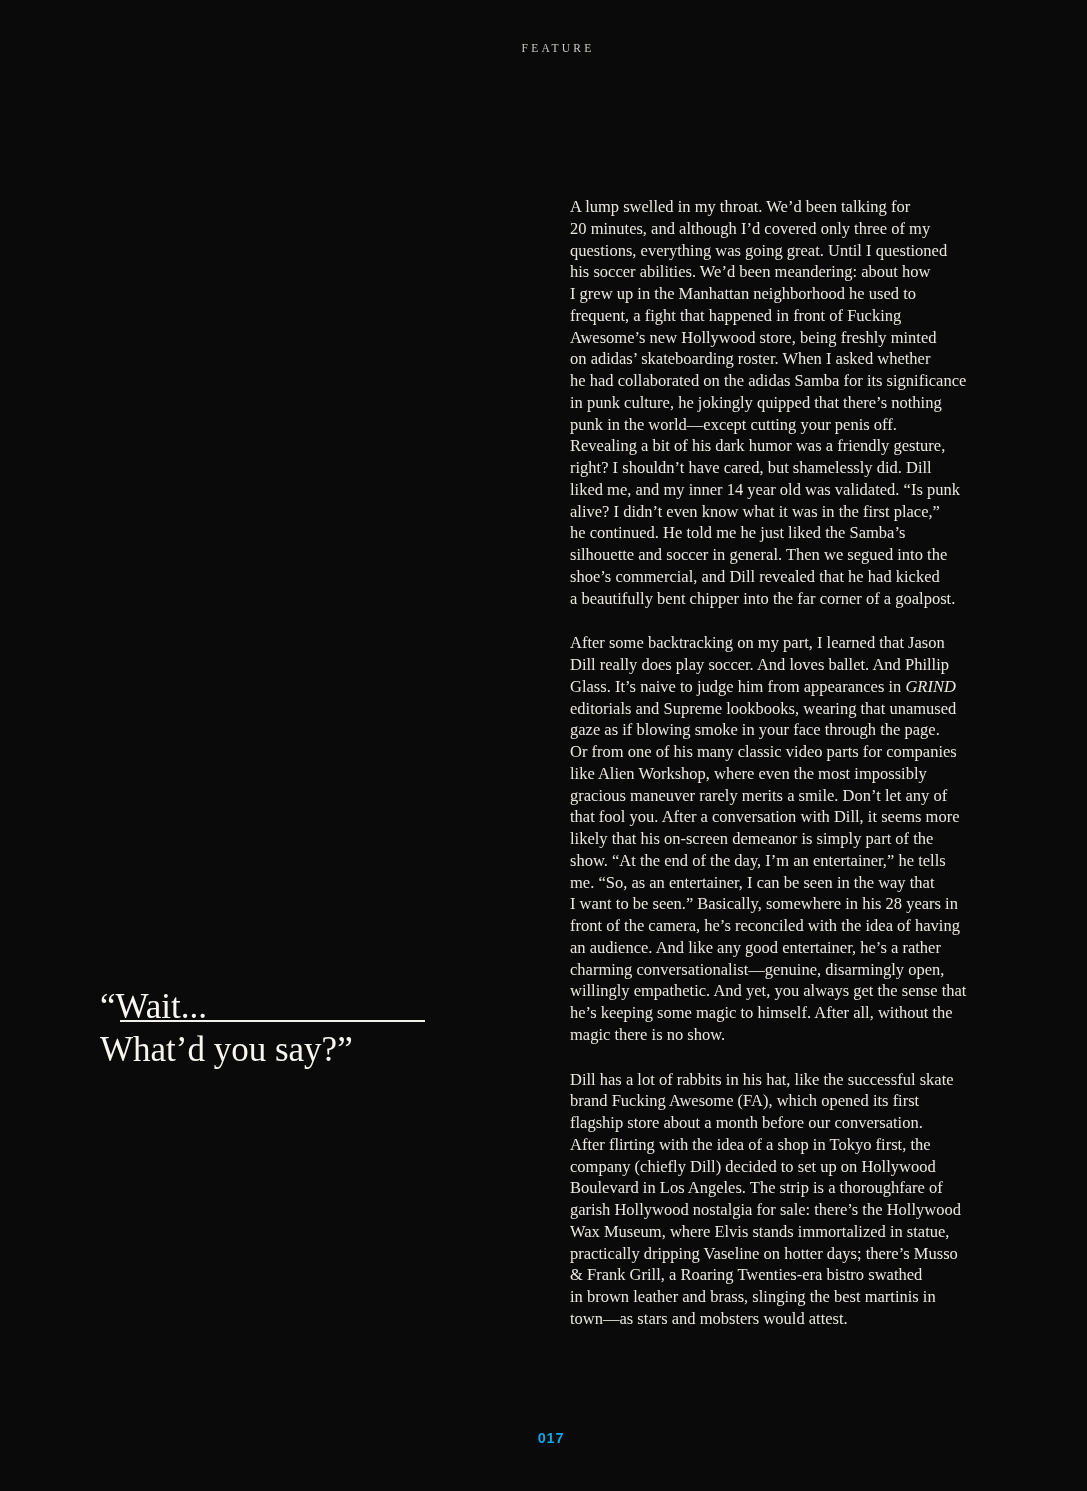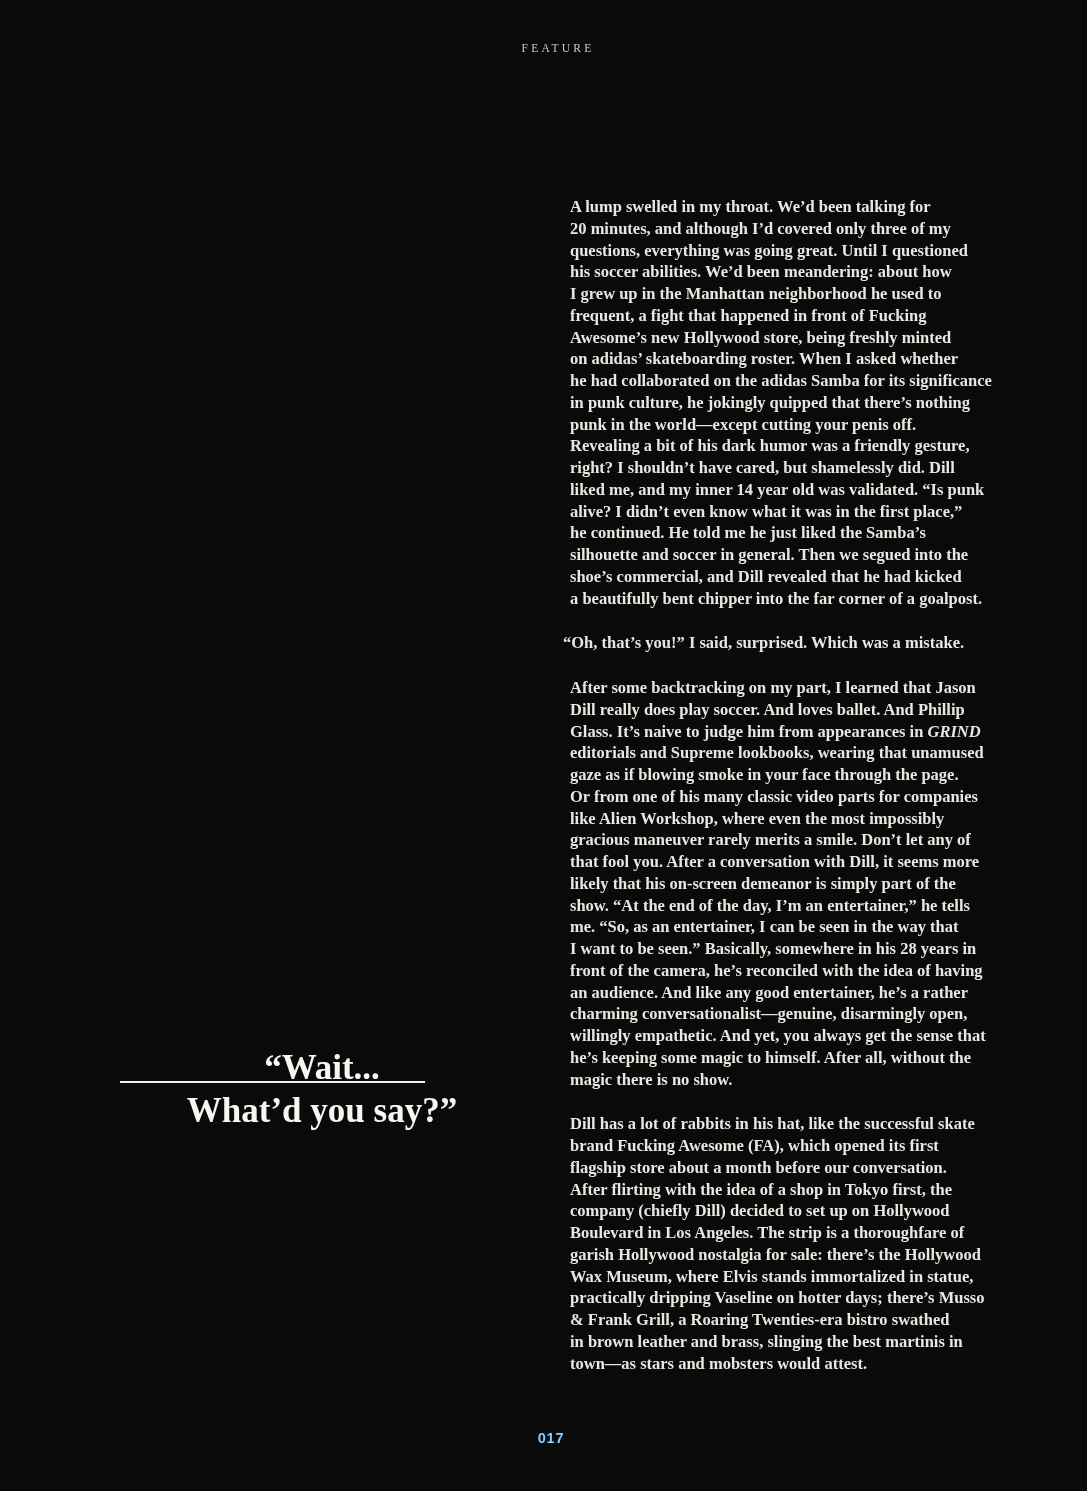--- a/index.html
+++ b/index.html
@@ -27,37 +27,35 @@
     padding-left: 14px;
   }
   .body-column {
     position: absolute;
     left: 570px;
     top: 196px;
     width: 440px;
     color: #eae7e0;
     font-size: 16.5px;
     line-height: 21.75px;
-    font-weight: bold;
   }
   .para {
     margin: 0 0 23px 0;
     white-space: normal;
   }
   .para.hang {
     text-indent: -7px;
   }
   .pull-quote {
     position: absolute;
     left: 100px;
-    top: 1047px;
+    top: 986px;
     width: 444px;
-    text-align: center;
+    text-align: left;
     color: #f8f6f1;
-    font-weight: bold;
   }
   .pq-rule {
     position: absolute;
     left: 20px;   
     top: 34px;    
     width: 305px;
     height: 2px;
     background: #f2f0ea;
   }
   .pq-quote {
@@ -71,37 +69,36 @@
   }
   .page-number {
     position: absolute;
     top: 1430px;
     left: 551px;
     transform: translateX(-50%);
     font-family: "Liberation Sans", sans-serif;
     font-weight: bold;
     font-size: 14.5px;
     letter-spacing: 0.8px;
-    color: #7dd3fc;
+    color: #0ea5e9;
   }
 </style>
 </head>
 <body>
 
 <div class="page">
 
   <div class="feature-header">FEATURE</div>
 
   <div class="pull-quote">
     <div class="pq-rule"></div>
     <div class="pq-quote">“Wait...<br>What’d you say?”</div>
   </div>
 
   <div class="body-column">
     <p class="para">A lump swelled in my throat. We’d been talking for<br>20 minutes, and although I’d covered only three of my<br>questions, everything was going great. Until I questioned<br>his soccer abilities. We’d been meandering: about how<br>I grew up in the Manhattan neighborhood he used to<br>frequent, a fight that happened in front of Fucking<br>Awesome’s new Hollywood store, being freshly minted<br>on adidas’ skateboarding roster. When I asked whether<br>he had collaborated on the adidas Samba for its significance<br>in punk culture, he jokingly quipped that there’s nothing<br>punk in the world—except cutting your penis off.<br>Revealing a bit of his dark humor was a friendly gesture,<br>right? I shouldn’t have cared, but shamelessly did. Dill<br>liked me, and my inner 14 year old was validated. “Is punk<br>alive? I didn’t even know what it was in the first place,”<br>he continued. He told me he just liked the Samba’s<br>silhouette and soccer in general. Then we segued into the<br>shoe’s commercial, and Dill revealed that he had kicked<br>a beautifully bent chipper into the far corner of a goalpost.</p>
-    <p class="para hang">“Oh, that’s you!” I said, surprised. Which was a mistake.</p>
     <p class="para">After some backtracking on my part, I learned that Jason<br>Dill really does play soccer. And loves ballet. And Phillip<br>Glass. It’s naive to judge him from appearances in <i>GRIND</i><br>editorials and Supreme lookbooks, wearing that unamused<br>gaze as if blowing smoke in your face through the page.<br>Or from one of his many classic video parts for companies<br>like Alien Workshop, where even the most impossibly<br>gracious maneuver rarely merits a smile. Don’t let any of<br>that fool you. After a conversation with Dill, it seems more<br>likely that his on-screen demeanor is simply part of the<br>show. “At the end of the day, I’m an entertainer,” he tells<br>me. “So, as an entertainer, I can be seen in the way that<br>I want to be seen.” Basically, somewhere in his 28 years in<br>front of the camera, he’s reconciled with the idea of having<br>an audience. And like any good entertainer, he’s a rather<br>charming conversationalist—genuine, disarmingly open,<br>willingly empathetic. And yet, you always get the sense that<br>he’s keeping some magic to himself. After all, without the<br>magic there is no show.</p>
     <p class="para">Dill has a lot of rabbits in his hat, like the successful skate<br>brand Fucking Awesome (FA), which opened its first<br>flagship store about a month before our conversation.<br>After flirting with the idea of a shop in Tokyo first, the<br>company (chiefly Dill) decided to set up on Hollywood<br>Boulevard in Los Angeles. The strip is a thoroughfare of<br>garish Hollywood nostalgia for sale: there’s the Hollywood<br>Wax Museum, where Elvis stands immortalized in statue,<br>practically dripping Vaseline on hotter days; there’s Musso<br>&amp; Frank Grill, a Roaring Twenties-era bistro swathed<br>in brown leather and brass, slinging the best martinis in<br>town—as stars and mobsters would attest.</p>
   </div>
 
   <div class="page-number">017</div>
 
 </div>
 
 </body></html>

